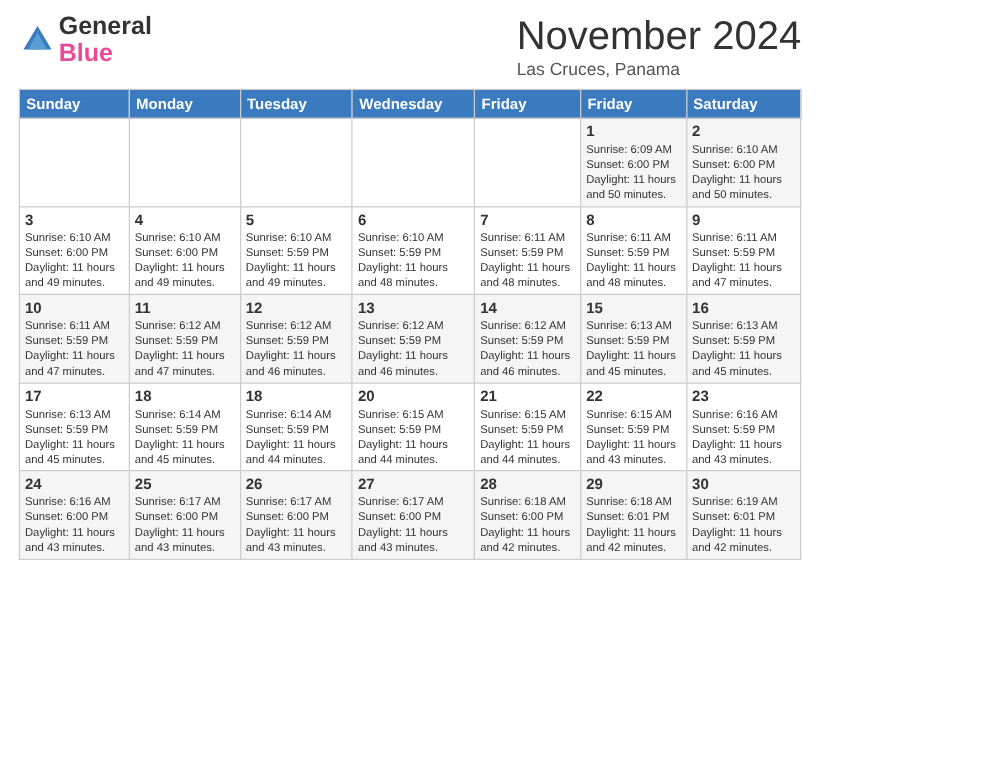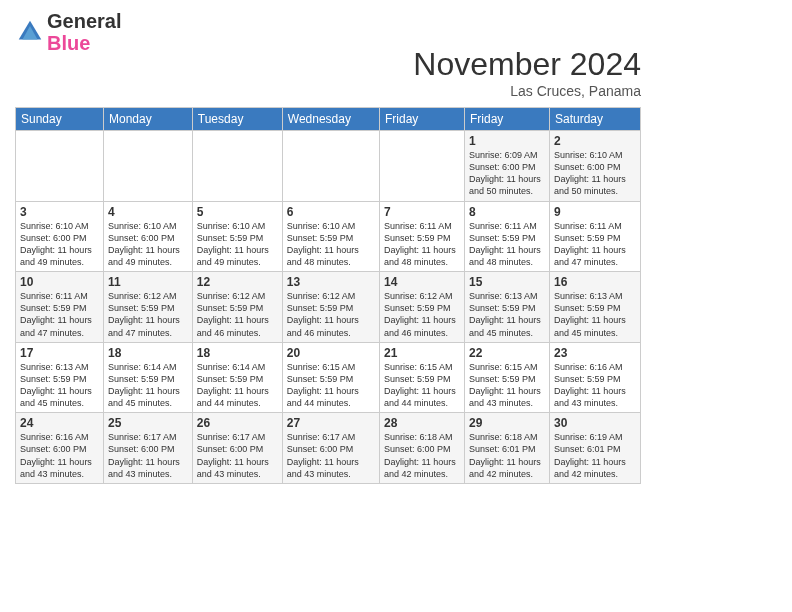--- a/index.html
+++ b/index.html
@@ -30,41 +30,40 @@
       line-height: 1.1;
     }
     .logo-general { color: #333; }
     .logo-blue { color: #ec4899; }
     .logo-icon {
       width: 30px;
       height: 30px;
       margin-right: 2px;
     }
     .title-block {
-      text-align: right;
-      margin-top: 36px;
+      text-align: left;
     }
     .month-title {
       font-size: 32px;
       font-weight: normal;
       color: #333;
     }
     .location {
       font-size: 14px;
       color: #555;
     }
     .calendar {
       width: 100%;
       border-collapse: collapse;
     }
     .calendar th {
       background-color: #3a7abf;
       color: #fff;
       font-size: 12px;
-      font-weight: normal;
+      font-weight: bold;
       padding: 4px 5px;
       text-align: left;
       border: 1px solid #ccc;
     }
     .calendar td {
       vertical-align: top;
       border: 1px solid #ccc;
       padding: 3px 4px;
       font-size: 9.5px;
       width: 113px;

